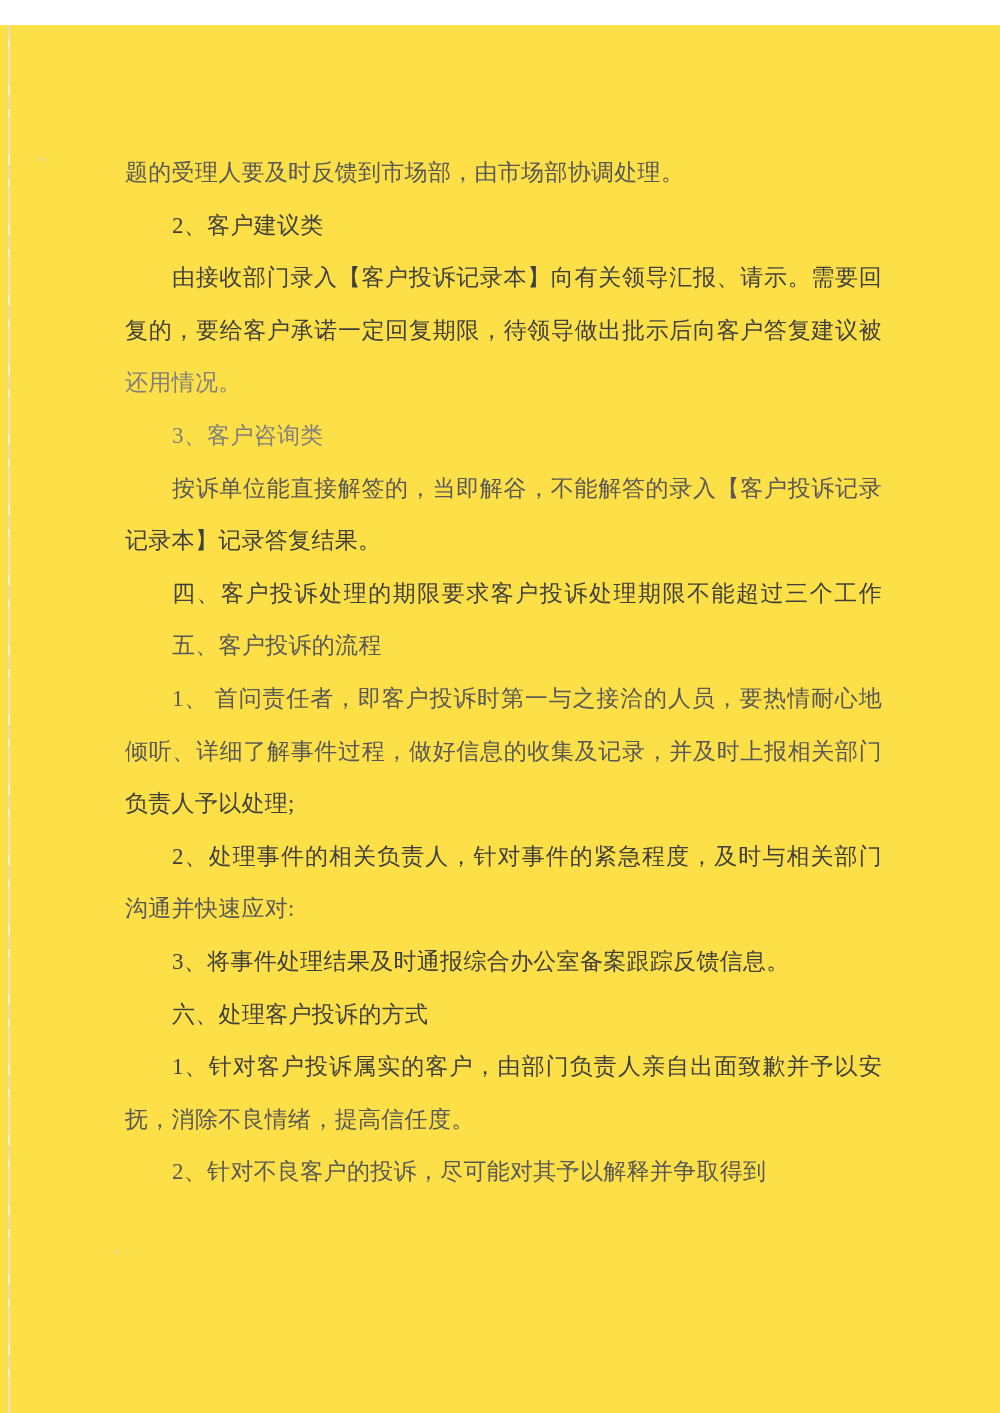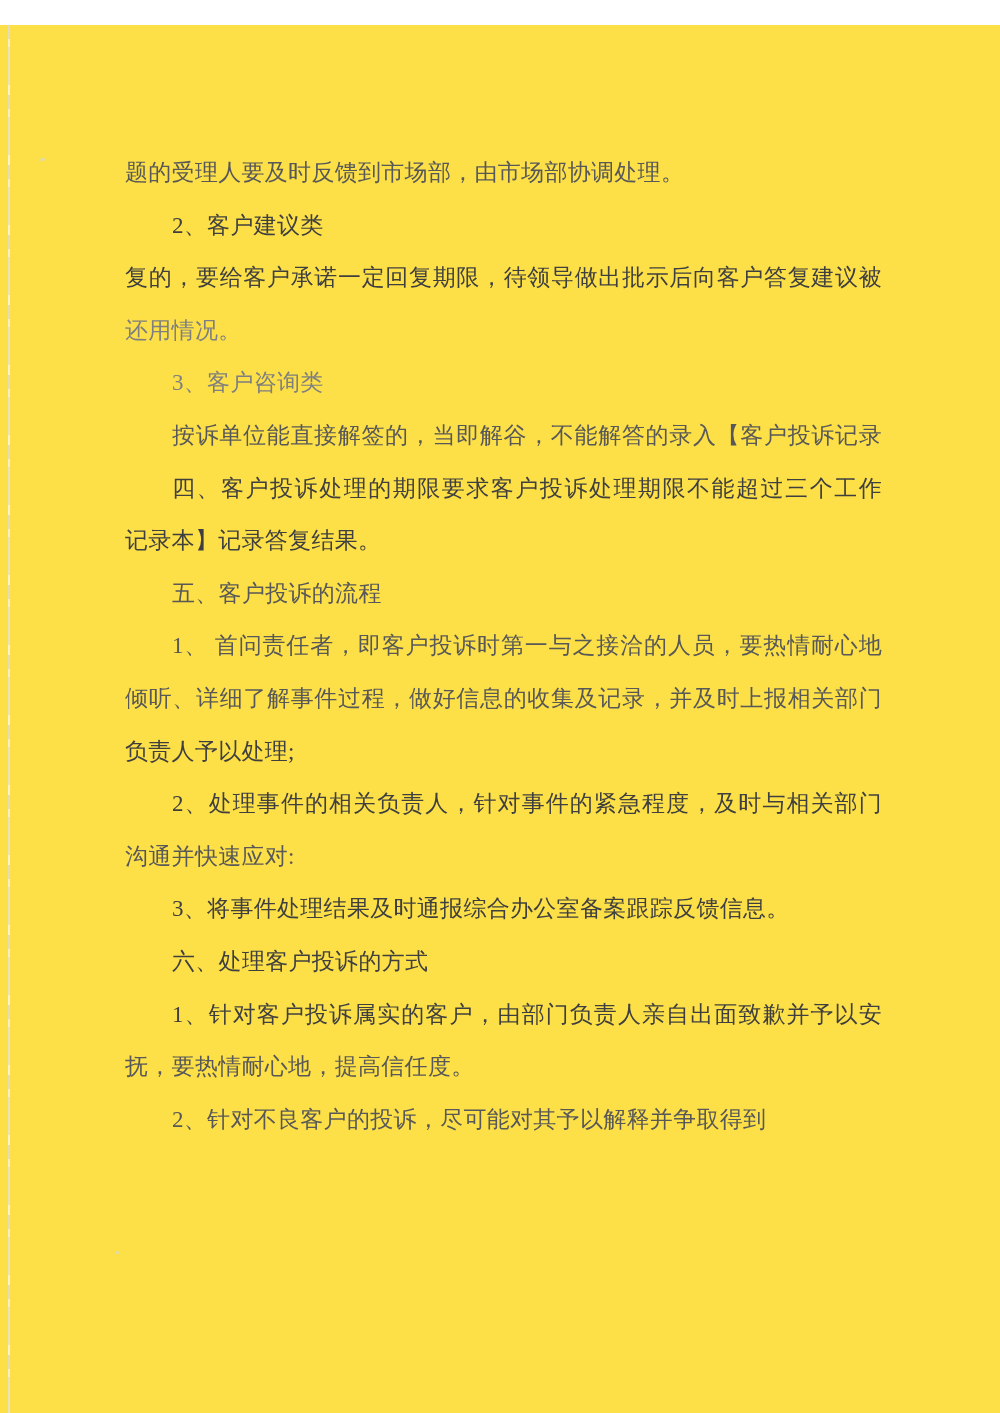--- a/index.html
+++ b/index.html
@@ -83,31 +83,32 @@
 
 <div class="page">
   <div class="scan-edge-left"></div>
   <div class="scan-edge-bottom"></div>
   <div class="speck a"></div>
   <div class="speck b"></div>
   <div class="speck c"></div>
   <div class="text-block">
       <div class="line" style="color: rgb(88, 88, 88);">题的受理人要及时反馈到市场部，由市场部协调处理。</div>
       <div class="line indent" style="color: rgb(63, 63, 63);">2、客户建议类</div>
+      <div class="line indent justify" style="color: rgb(63, 63, 63);">由接收部门录入【客户投诉记录本】向有关领导汇报、请示。需要回</div>
       <div class="line justify" style="color: rgb(63, 63, 63);">复的，要给客户承诺一定回复期限，待领导做出批示后向客户答复建议被</div>
       <div class="line" style="color: rgb(127, 127, 127);">还用情况。</div>
       <div class="line indent" style="color: rgb(127, 127, 127);">3、客户咨询类</div>
       <div class="line indent justify" style="color: rgb(88, 88, 88);">按诉单位能直接解签的，当即解谷，不能解答的录入【客户投诉记录</div>
+      <div class="line" style="color: rgb(63, 63, 63);">记录本】记录答复结果。</div>
       <div class="line indent justify" style="color: rgb(63, 63, 63);">四、客户投诉处理的期限要求客户投诉处理期限不能超过三个工作</div>
-      <div class="line" style="color: rgb(63, 63, 63);">记录本】记录答复结果。</div>
       <div class="line indent" style="color: rgb(88, 88, 88);">五、客户投诉的流程</div>
       <div class="line indent justify" style="color: rgb(88, 88, 88);">1、 首问责任者，即客户投诉时第一与之接洽的人员，要热情耐心地</div>
       <div class="line justify" style="color: rgb(88, 88, 88);">倾听、详细了解事件过程，做好信息的收集及记录，并及时上报相关部门</div>
       <div class="line" style="color: rgb(63, 63, 63);">负责人予以处理;</div>
       <div class="line indent justify" style="color: rgb(63, 63, 63);">2、处理事件的相关负责人，针对事件的紧急程度，及时与相关部门</div>
       <div class="line" style="color: rgb(88, 88, 88);">沟通并快速应对:</div>
       <div class="line indent" style="color: rgb(63, 63, 63);">3、将事件处理结果及时通报综合办公室备案跟踪反馈信息。</div>
       <div class="line indent" style="color: rgb(63, 63, 63);">六、处理客户投诉的方式</div>
       <div class="line indent justify" style="color: rgb(63, 63, 63);">1、针对客户投诉属实的客户，由部门负责人亲自出面致歉并予以安</div>
-      <div class="line" style="color: rgb(88, 88, 88);">抚，要热情耐心地，提高信任度。</div>
+      <div class="line" style="color: rgb(88, 88, 88);">抚，消除不良情绪，提高信任度。</div>
       <div class="line indent" style="color: rgb(88, 88, 88);">2、针对不良客户的投诉，尽可能对其予以解释并争取得到</div>
     </div>
 </div>
 
 </body></html>

